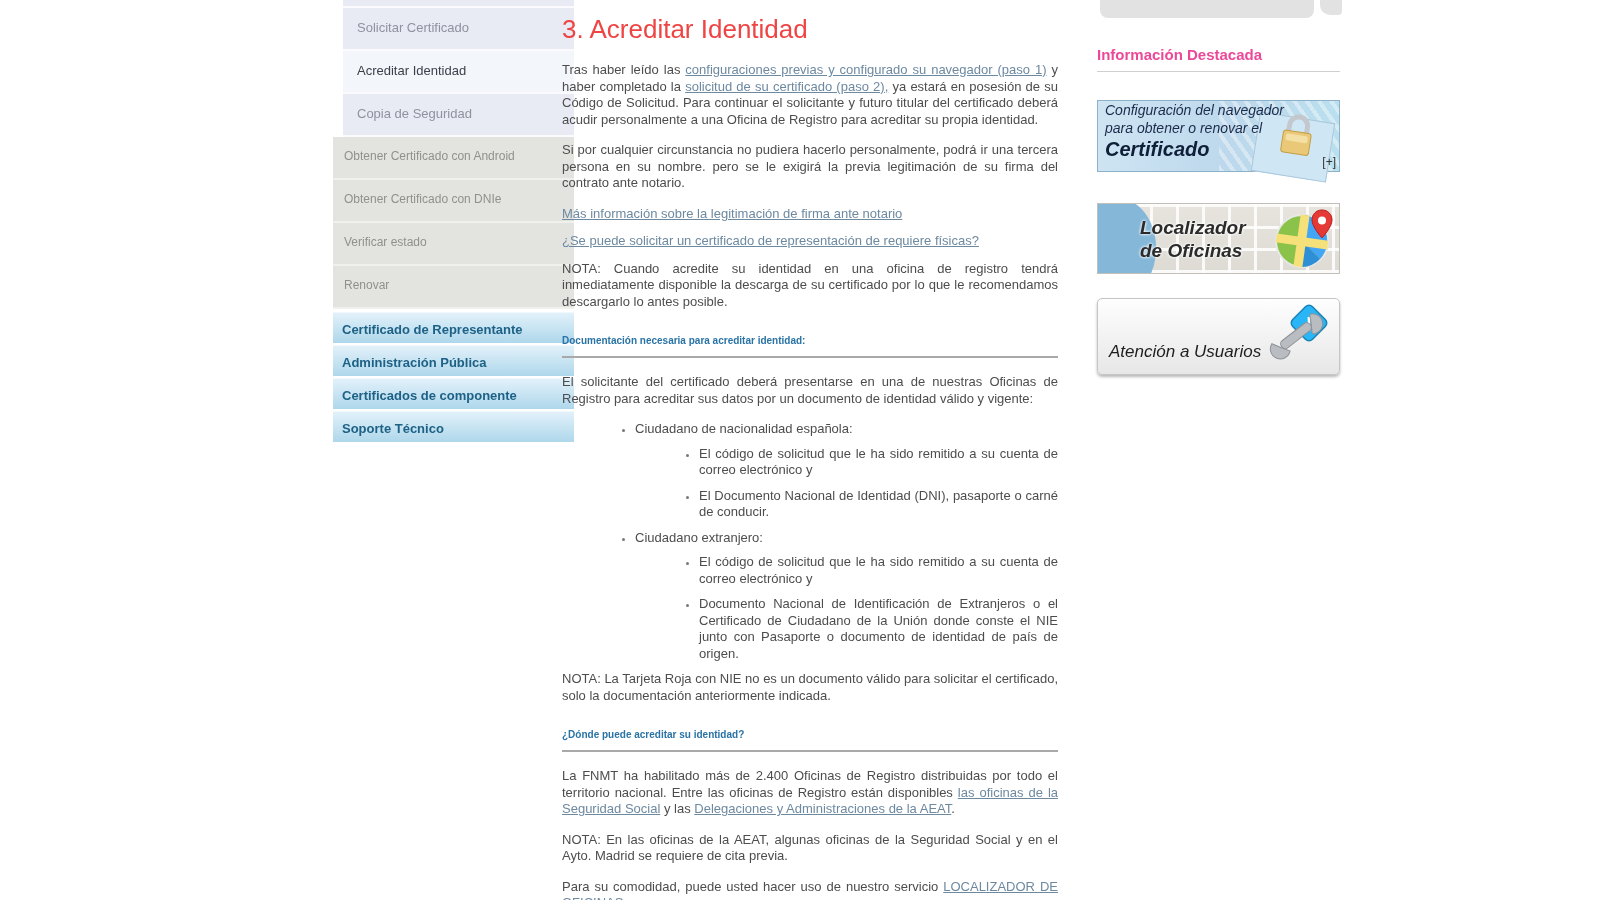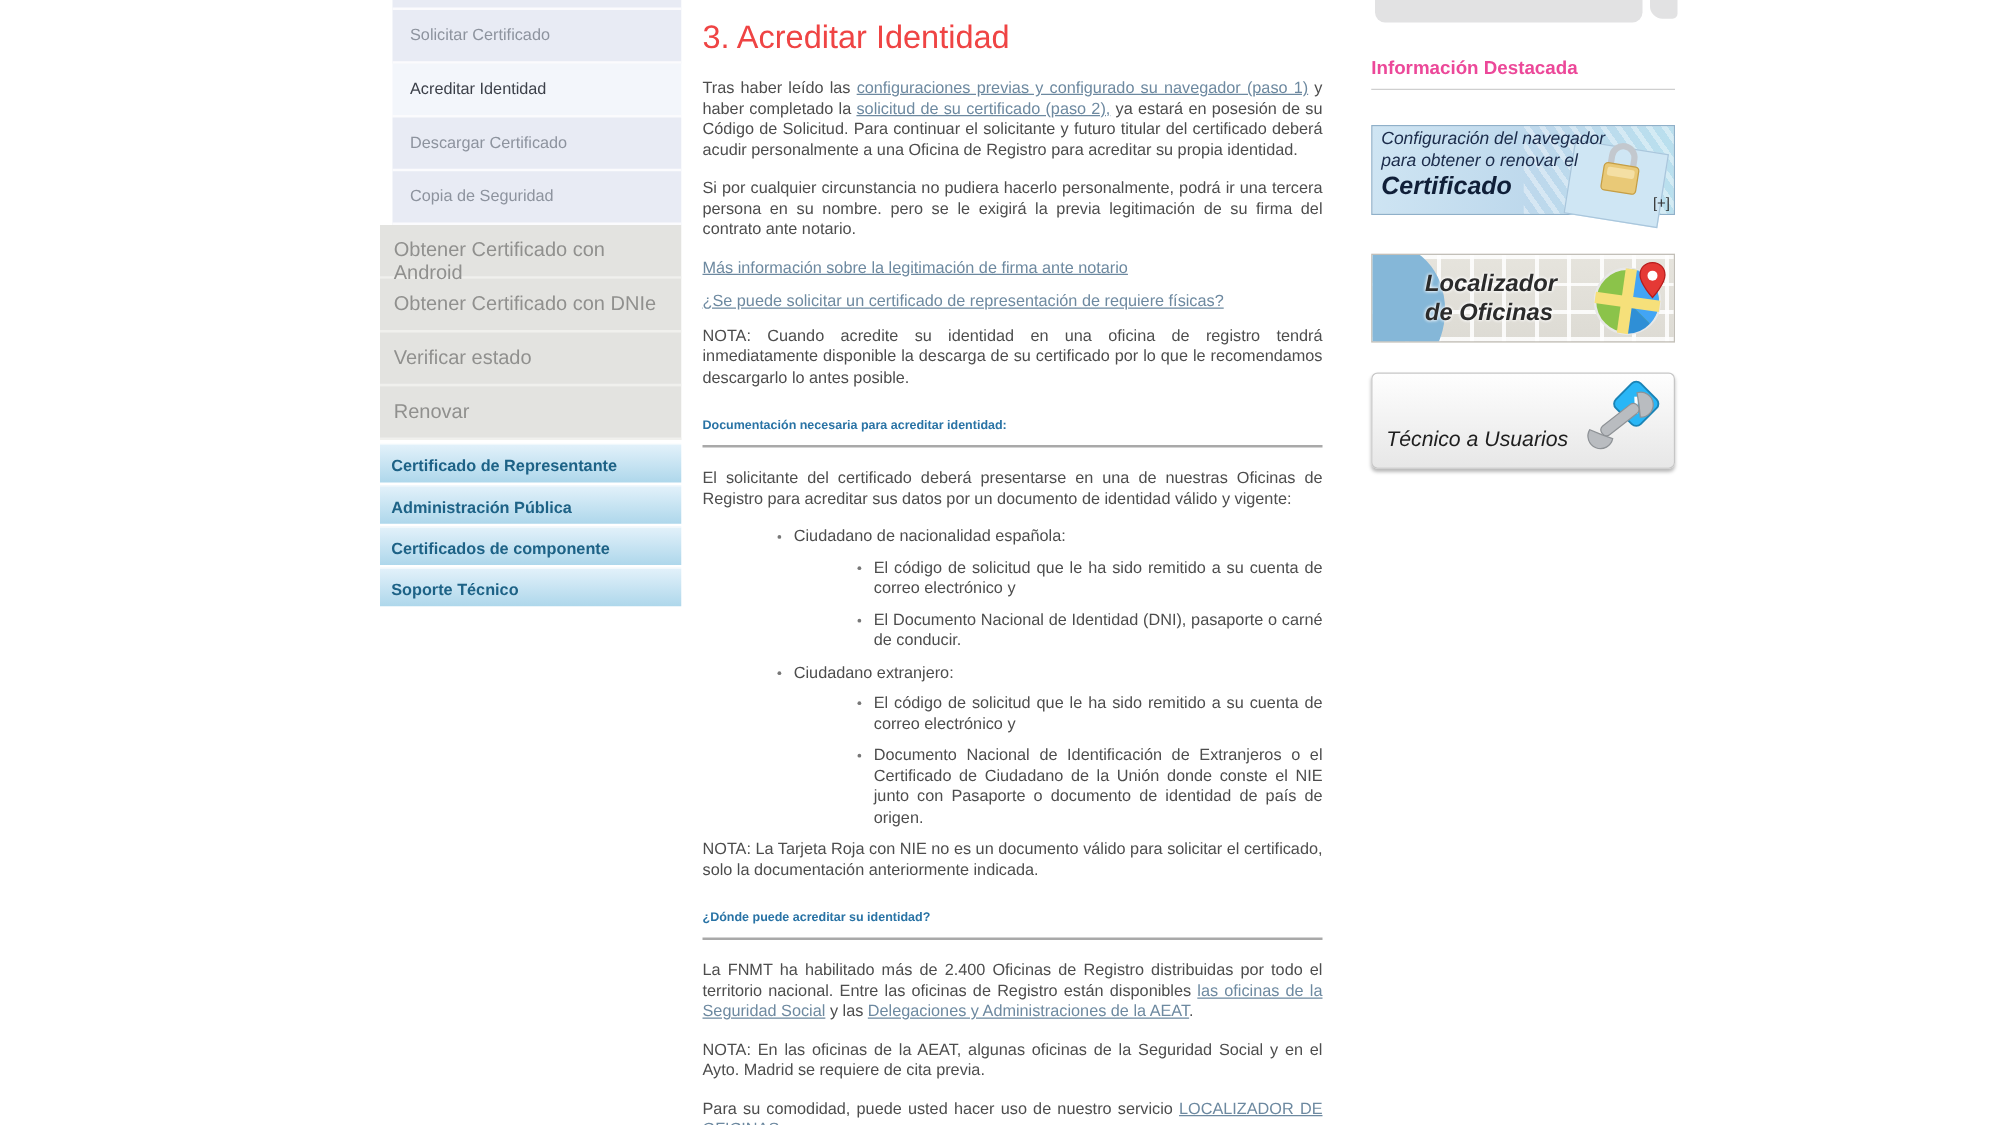--- a/index.html
+++ b/index.html
@@ -1,25 +1,25 @@
 <!DOCTYPE html>
 <html><head>
 <meta charset="utf-8">
 <style>
   html,body{margin:0;padding:0;background:#fff;}
   .page{position:relative;width:1600px;height:900px;background:#ffffff;overflow:hidden;
         font-family:"Liberation Sans",sans-serif;}
 
   
-  .sidebar{position:absolute;left:268px;top:0;width:241px;padding-left:36px;}
+  .sidebar{position:absolute;left:297px;top:0;width:241px;padding-left:36px;}
   .s-sliver{margin-left:10px;height:6px;background:#e8ebf4;border-bottom:2px solid #fbfbfd;}
   .s-sub{box-sizing:border-box;margin-left:10px;height:43px;background:#e8ebf4;color:#8d939e;
          font-size:13px;padding:12px 8px 0 14px;border-bottom:2px solid #fbfbfd;cursor:pointer;}
   .s-sub.active{background:#f3f6fb;color:#3c4049;}
-  .s-gray{box-sizing:border-box;height:43px;background:#e3e3e0;color:#90908e;font-size:16px;
+  .s-gray{box-sizing:border-box;height:43px;background:#e3e3e0;color:#90908e;font-size:12px;
           padding:12px 8px 0 11px;border-bottom:2px solid #f0f0ed;cursor:pointer;}
   .s-blue{box-sizing:border-box;height:31px;margin-bottom:2px;cursor:pointer;
           background:linear-gradient(#e2f1fa,#aed7eb);color:#1d6286;font-weight:bold;font-size:13px;
           padding:9px 8px 0 9px;border-top:1px solid #f0f8fc;}
 
   
   .content{position:absolute;left:562px;top:0;width:496px;color:#4d4d4d;font-size:13px;}
   .content h1{color:#ef4444;font-weight:normal;font-size:26px;margin:14px 0 17px 0;}
   .content p{margin:0 0 14px 0;line-height:16.5px;text-align:justify;}
   .plink{margin:0 0 11px 0 !important;}
@@ -72,21 +72,20 @@
 </style>
 </head>
 <body>
 
 <div class="page">
 
   <nav class="sidebar">
     <div class="s-sliver"></div>
     <div class="s-sub"><span>Solicitar Certificado</span></div>
     <div class="s-sub active"><span>Acreditar Identidad</span></div>
-    <div class="s-sub"><span>Descargar Certificado</span></div>
     <div class="s-sub"><span>Copia de Seguridad</span></div>
     <div class="s-gray"><span>Obtener Certificado con Android</span></div>
     <div class="s-gray"><span>Obtener Certificado con DNIe</span></div>
     <div class="s-gray"><span>Verificar estado</span></div>
     <div class="s-gray"><span>Renovar</span></div>
     <div class="s-blue" style="margin-top:3px"><span>Certificado de Representante</span></div>
     <div class="s-blue"><span>Administración Pública</span></div>
     <div class="s-blue"><span>Certificados de componente</span></div>
     <div class="s-blue"><span>Soporte Técnico</span></div>
   </nav>
@@ -187,17 +186,17 @@
         <svg width="66" height="64" viewBox="0 0 66 64">
           <rect x="30" y="6" width="28" height="28" rx="5" transform="rotate(45 44 20)" fill="#29b6f6" stroke="#1a83b5" stroke-width="1.5"></rect>
           <text x="44" y="28" text-anchor="middle" font-family="Liberation Sans, sans-serif" font-size="20" font-weight="bold" fill="#ffffff">!</text>
           <g transform="rotate(-38 24 40)">
             <rect x="16" y="34" width="36" height="9" rx="4" fill="#b9bcc0" stroke="#8e9296"></rect>
             <path d="M10 30 a10 10 0 1 0 10 17 l-5 -8 Z" fill="#b9bcc0" stroke="#8e9296"></path>
             <path d="M58 30 a10 10 0 1 1 -10 17 l5 -8 Z" fill="#b9bcc0" stroke="#8e9296"></path>
           </g>
         </svg>
       </div>
-      <div class="b3-text">Técnico a Usuarios</div>
+      <div class="b3-text">Atención a Usuarios</div>
     </div>
   </aside>
 
 </div>
 
 </body></html>

